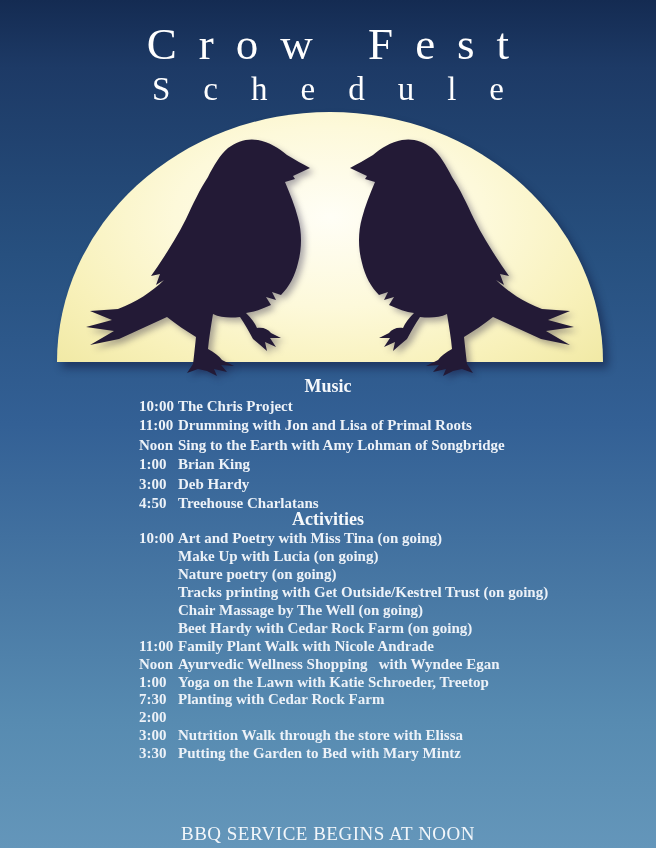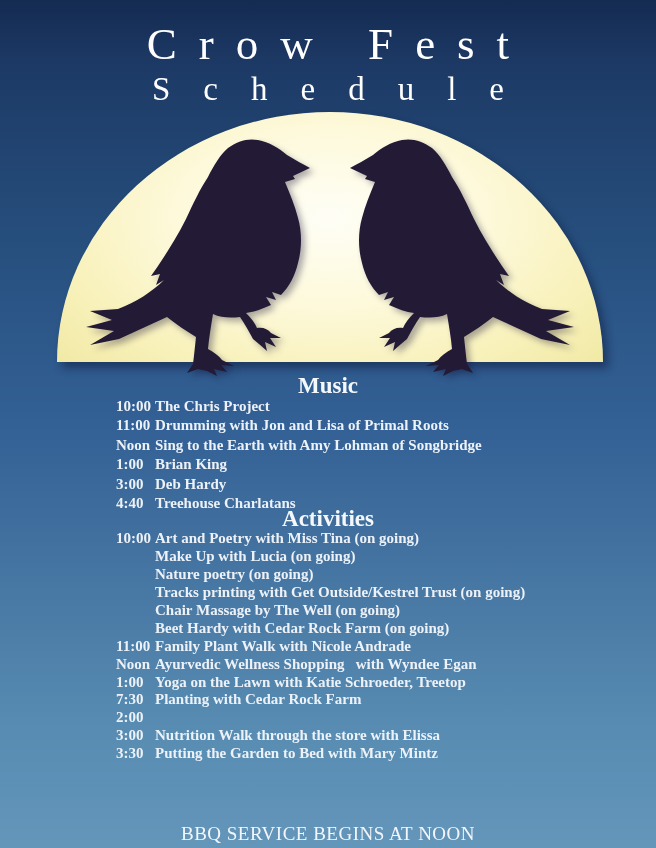--- a/index.html
+++ b/index.html
@@ -59,26 +59,26 @@
     left: 57px; top: 118px;
     width: 546px; height: 262px;
     filter: drop-shadow(4px 4px 3px rgba(22, 18, 55, 0.35));
   }
   .crows use { fill: var(--crow, #231a36); }
   .section { position: absolute; left: 0; right: 0; color: var(--text, #edf2f8); }
   .section.music { top: 375px; }
   .section.activities { top: 508px; }
   .heading {
     text-align: center;
-    font-size: 23px;
+    font-size: 18px;
     line-height: 22px;
     font-weight: bold;
     color: #f5f8fb;
   }
-  .row { display: flex; padding-left: 116px; font-size: 15px; font-weight: bold; }
+  .row { display: flex; padding-left: 116px; font-size: 15px; font-weight: bold; margin-left: 23px; }
   .music .row { height: 19.4px; line-height: 19.4px; }
   .activities .row { height: 17.95px; line-height: 17.95px; }
   .time { flex: none; width: 39px; white-space: pre; }
   .event { white-space: pre; }
   .footer {
     position: absolute;
     top: 795px; left: 0; right: 0;
     text-align: center;
     color: #f2f6fa;
     font-size: 19px;
@@ -158,21 +158,21 @@
         </div>
         <div class="row">
           <span class="time">1:00</span>
           <span class="event">Brian King</span>
         </div>
         <div class="row">
           <span class="time">3:00</span>
           <span class="event">Deb Hardy</span>
         </div>
         <div class="row">
-          <span class="time">4:40</span>
+          <span class="time">4:50</span>
           <span class="event">Treehouse Charlatans</span>
         </div>
       </div>
       <div class="section activities">
         <div class="heading">Activities</div>
         <div class="row">
           <span class="time">10:00</span>
           <span class="event">Art and Poetry with Miss Tina (on going)</span>
         </div>
         <div class="row">

